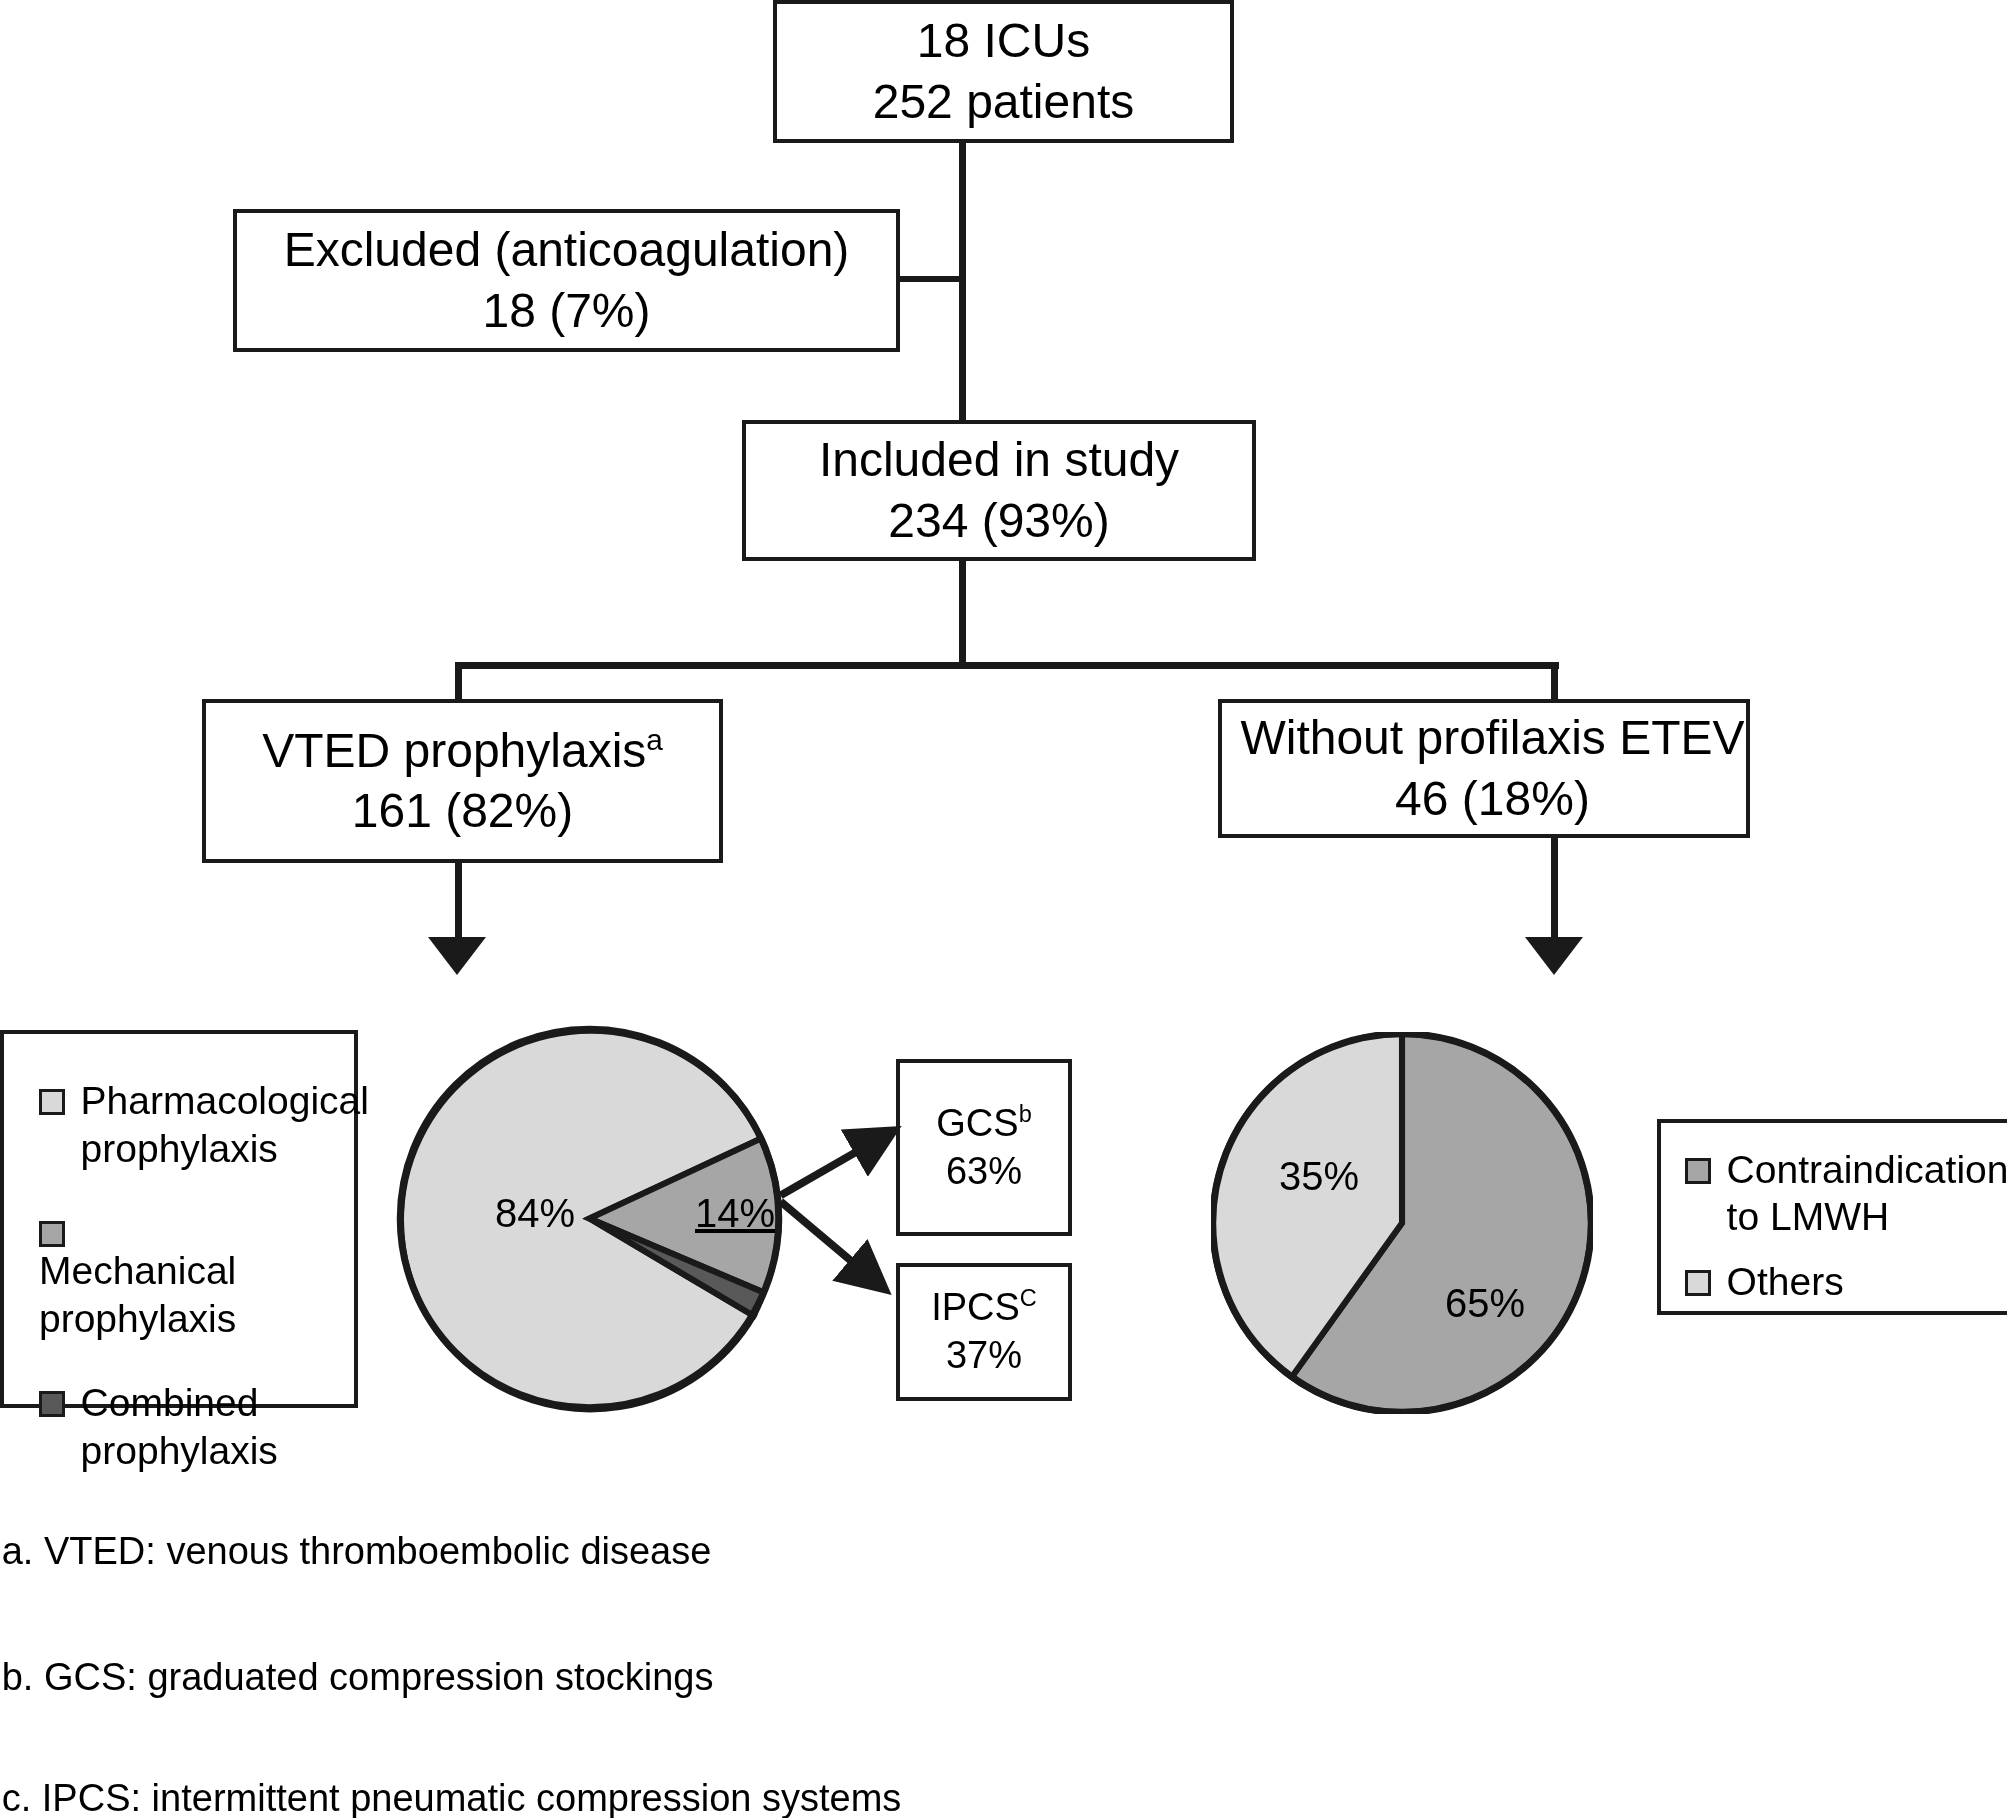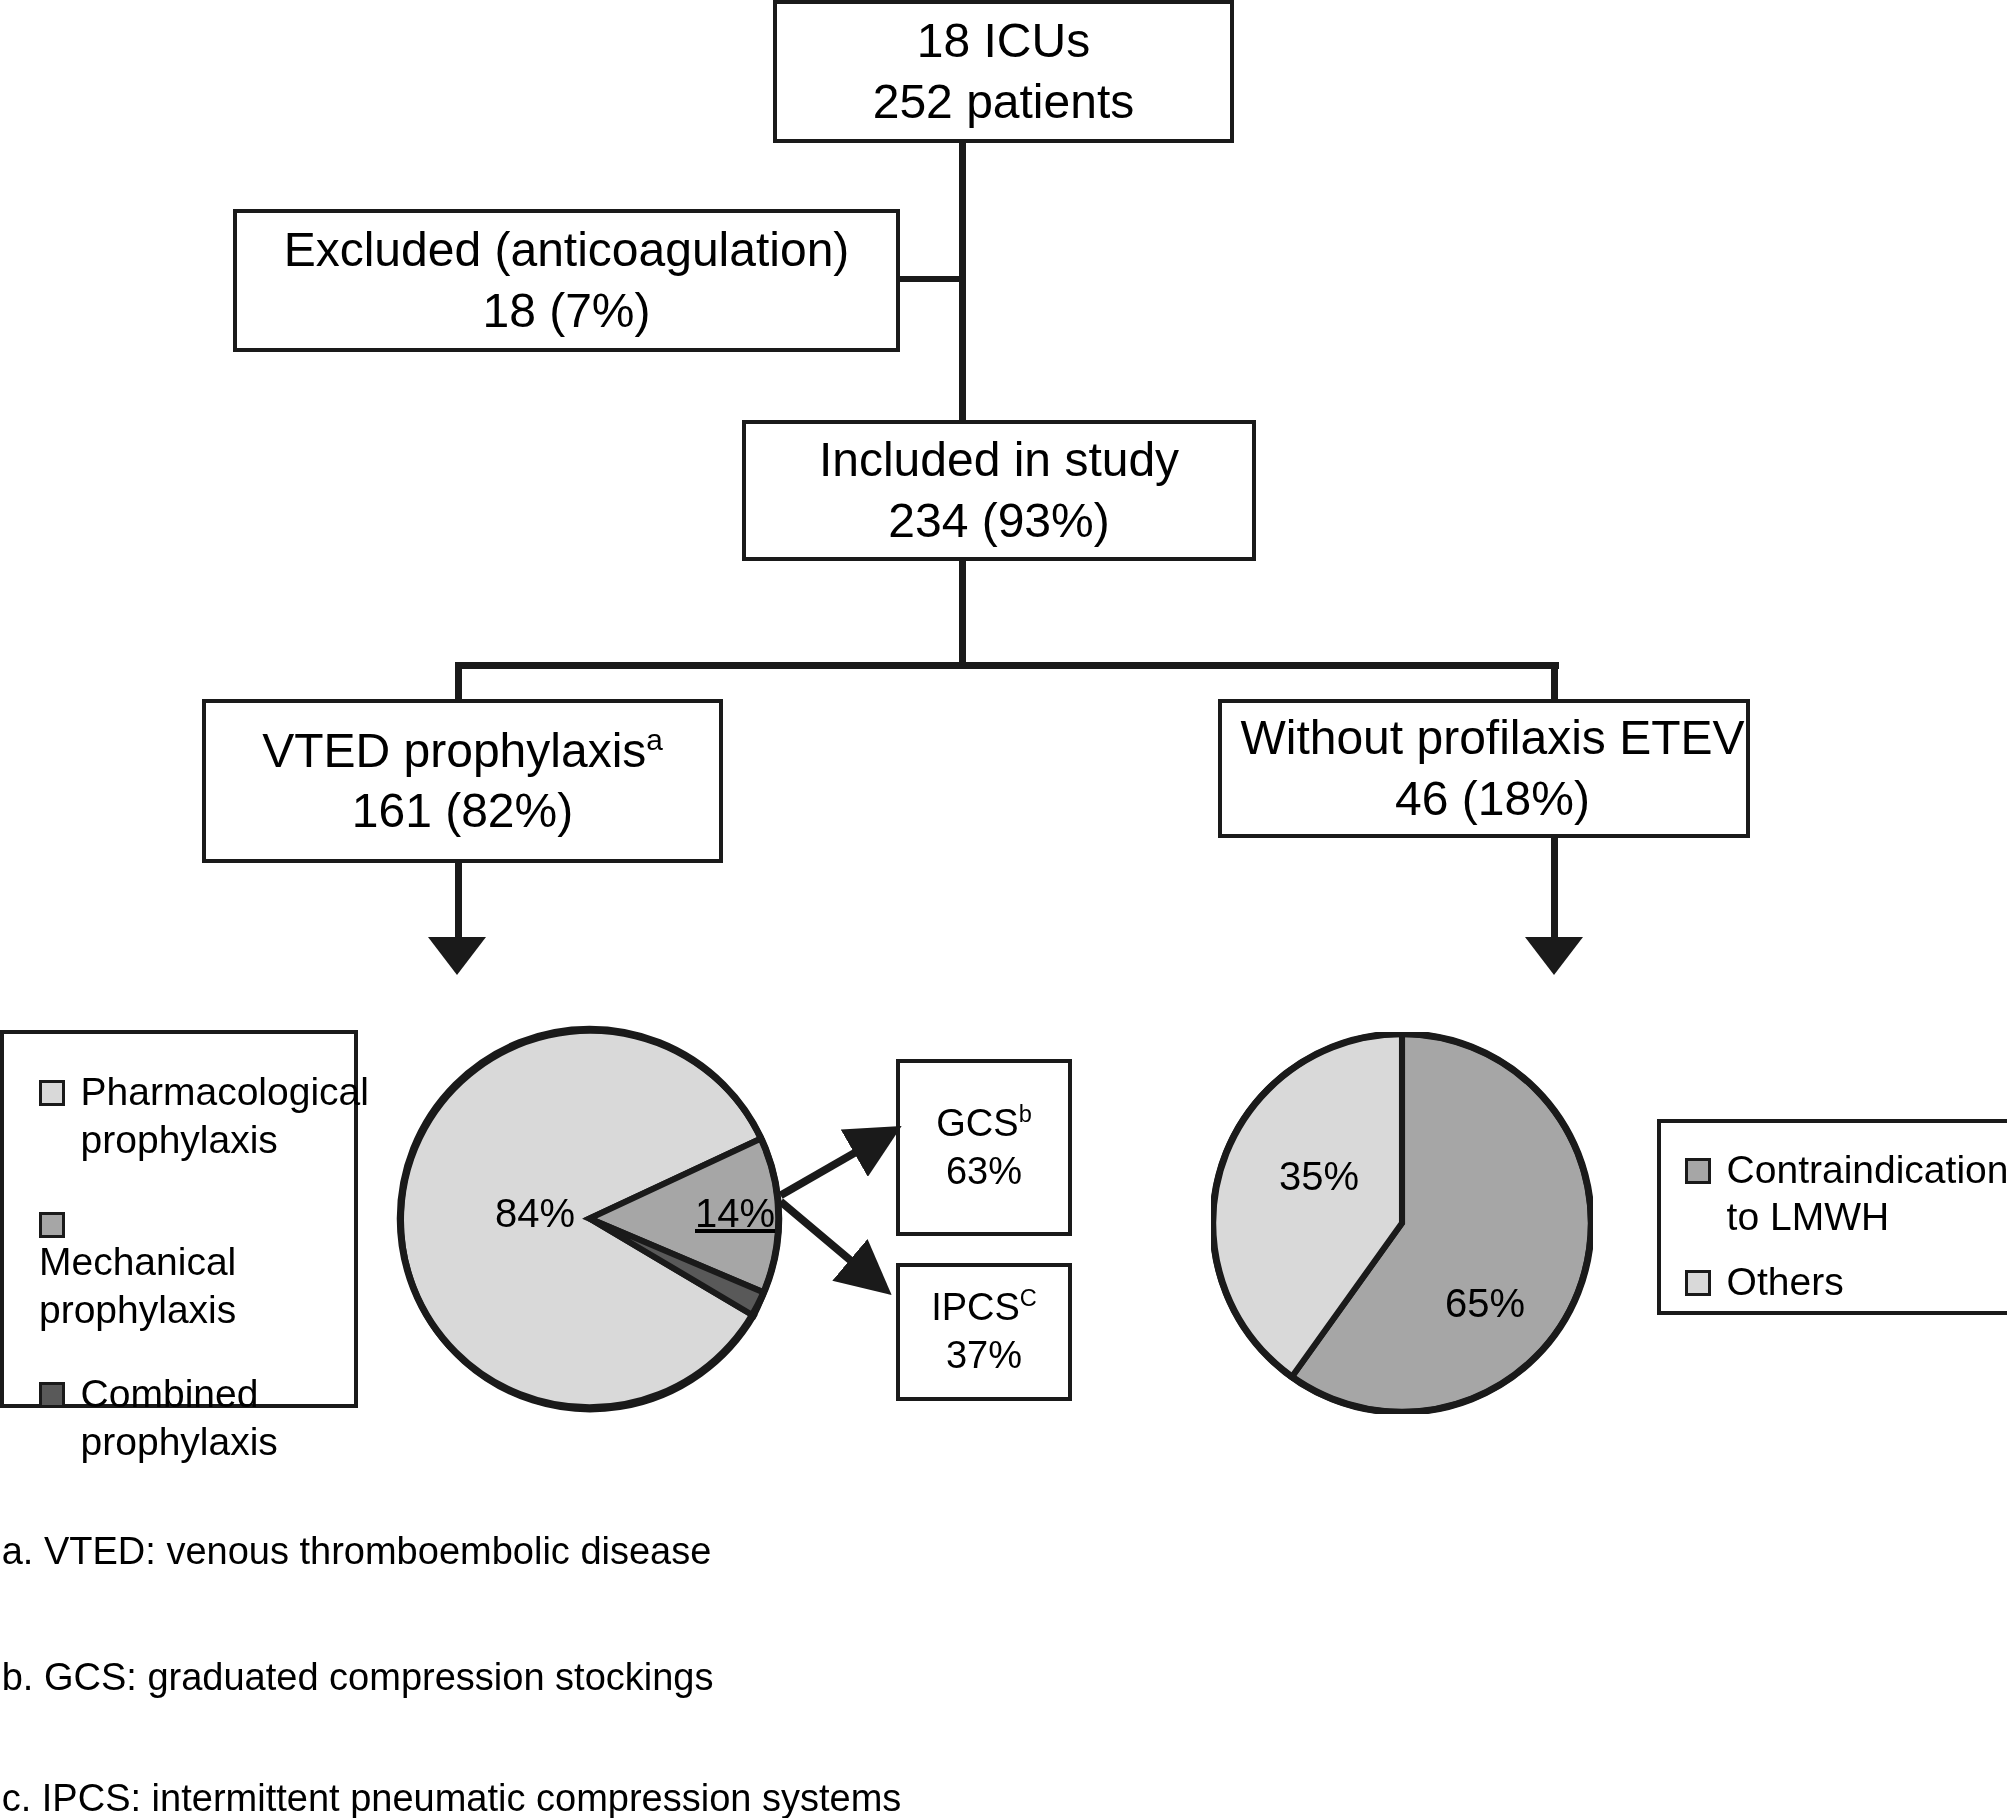--- a/index.html
+++ b/index.html
@@ -155,21 +155,21 @@
   <svg class="pie" style="left:1211px; top:1032px; width:382px; height:382px;" viewBox="0 0 440 440">
 
     <path d="M 220 220 L 220 2 A 218 218 0 1 1 93.0 397.4 Z" fill="#a6a6a6" stroke="#1a1a1a" stroke-width="7"></path>
 
     <path d="M 220 220 L 93.0 397.4 A 218 218 0 0 1 220 2 Z" fill="#d9d9d9" stroke="#1a1a1a" stroke-width="7"></path>
     <circle cx="220" cy="220" r="218" fill="none" stroke="#1a1a1a" stroke-width="8"></circle>
   </svg>
   <div class="pie-label" style="left:1279px; top:1154px;">35%</div>
   <div class="pie-label" style="left:1445px; top:1281px;">65%</div>
 
-  <div class="legend" style="left:0px; top:1030px; width:358px; height:378px; padding:34px 0 0 35px;">
+  <div class="legend" style="left:0px; top:1030px; width:358px; height:378px; padding:43px 0 0 35px;">
     <div class="legend-row" style="margin-bottom:37px;">
       <span class="swatch" style="background:#d9d9d9;"></span>
       <span class="legend-label">Pharmacological
 prophylaxis</span>
     </div>
     <div class="legend-row" style="margin-bottom:37px;flex-direction:column;">
       <span class="swatch" style="background:#a6a6a6;"></span>
       <span class="legend-label">Mechanical
 prophylaxis</span>
     </div>

